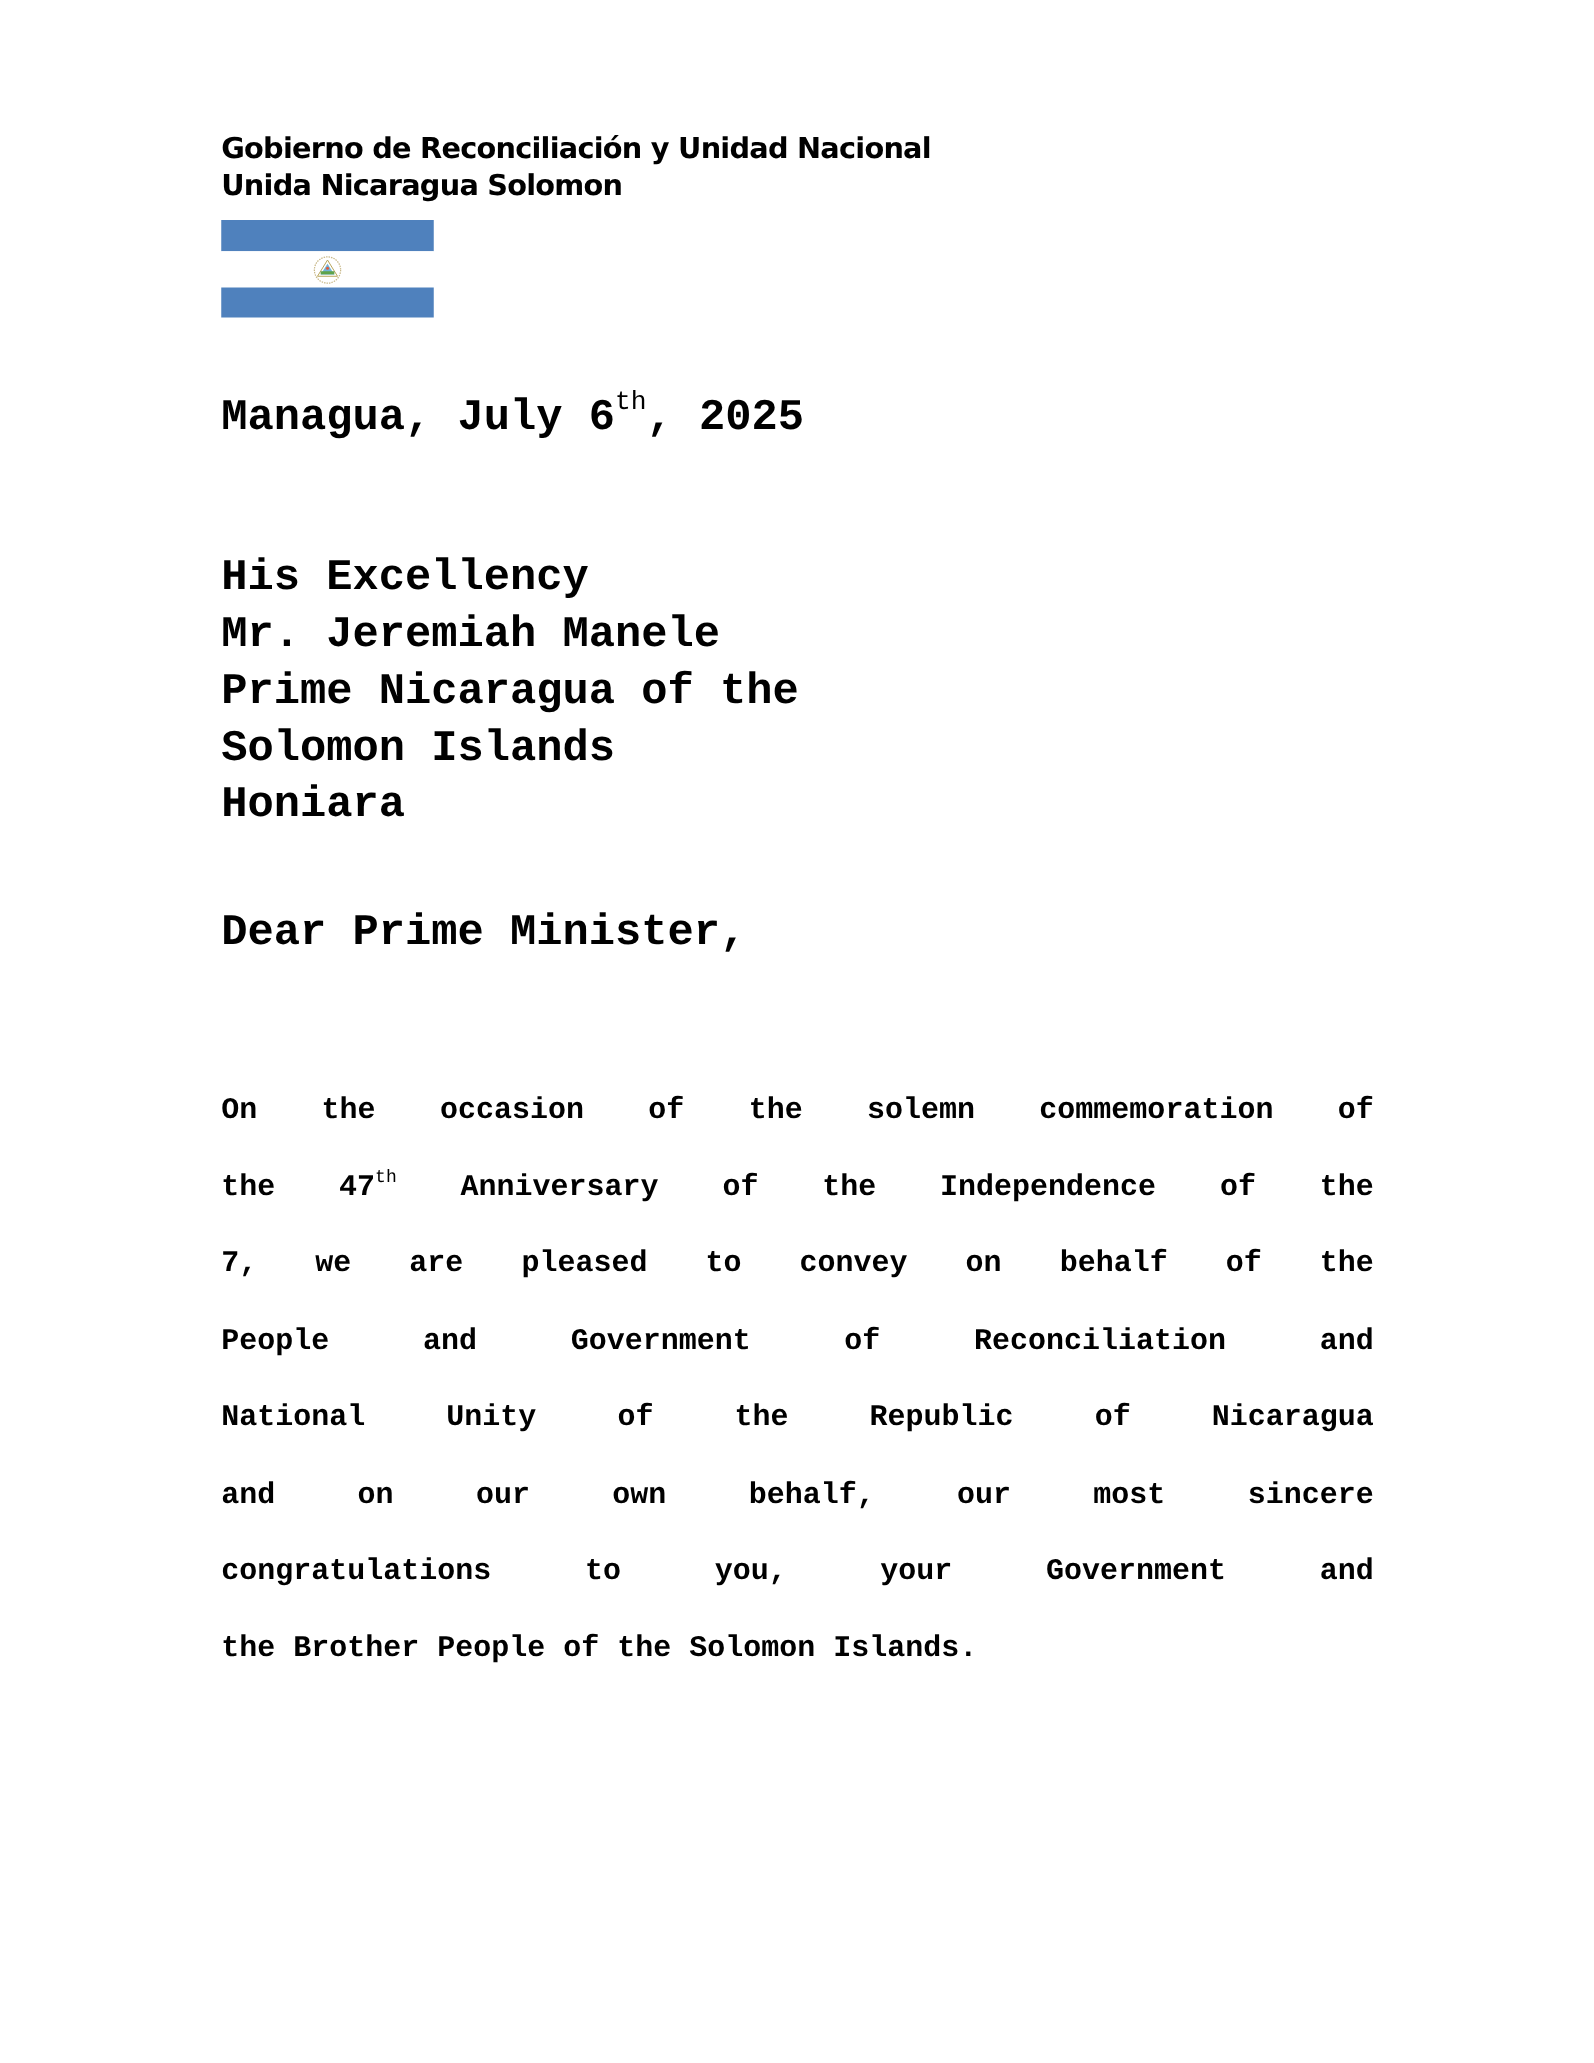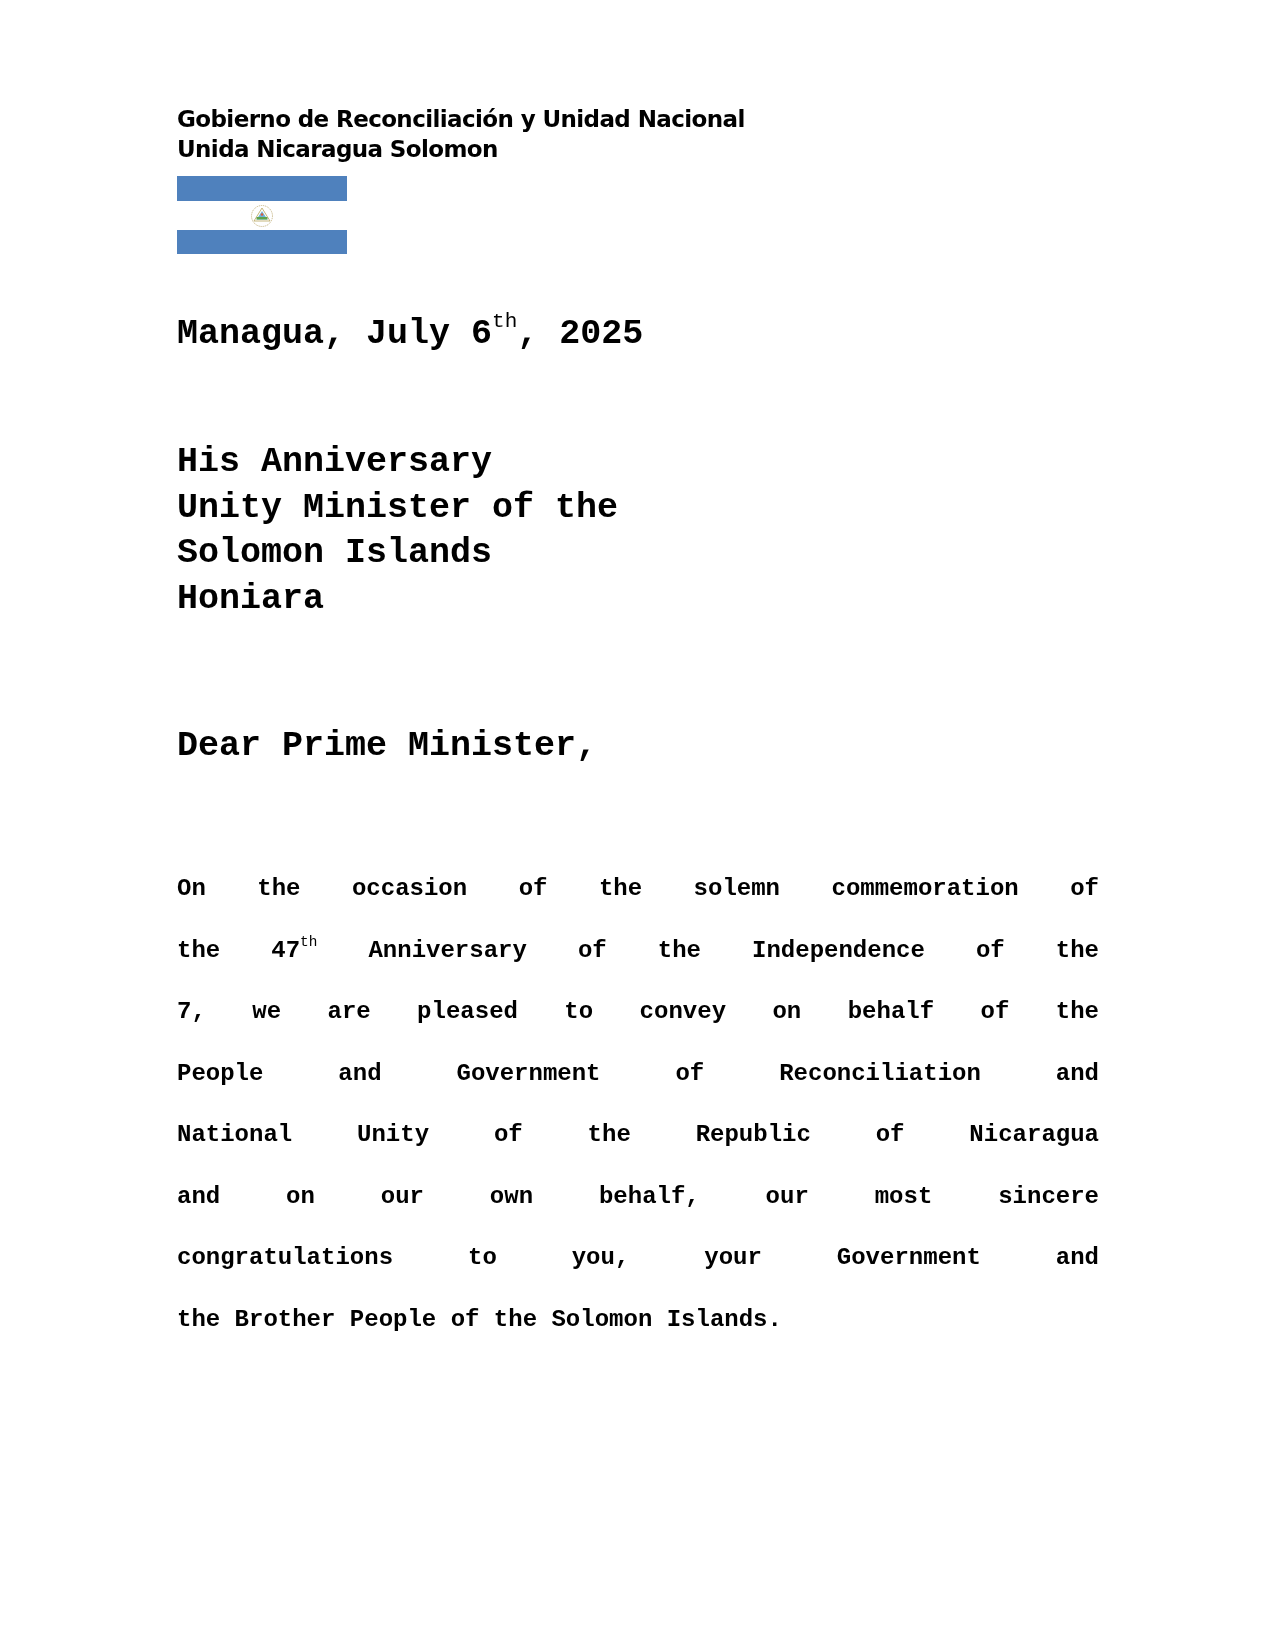--- a/index.html
+++ b/index.html
@@ -49,22 +49,23 @@
       <polygon points="16,4 24,17 8,17" fill="#ffffff" stroke="#b8a55a" stroke-width="0.8"></polygon>
       <polygon points="16,7 21.5,15.5 10.5,15.5" fill="#6fb2d9"></polygon>
       <rect x="10.5" y="13" width="11" height="2.5" fill="#5ea34a"></rect>
       <circle cx="16" cy="10.5" r="1.2" fill="#e05a3a"></circle>
     </svg>
   </div>
 
   <div class="dateline mono"><span>Managua, July 6</span><sup>th</sup><span>, 2025</span></div>
 
   <div class="address mono">
-    <div>His Anniversary</div>
-    <div>Unity Minister of the</div>
+    <div>His Excellency</div>
+    <div>Mr. Jeremiah Manele</div>
+    <div>Prime Nicaragua of the</div>
     <div>Solomon Islands</div>
     <div>Honiara</div>
   </div>
 
   <div class="salutation mono">Dear Prime Minister,</div>
 
   <div class="body-text mono">
     <span class="line" style="white-space: normal;">On the occasion of the solemn commemoration of</span>
     <span class="line" style="white-space: normal;"><span>the 47</span><sup>th</sup><span> Anniversary of the Independence of the</span></span>
     <span class="line" style="white-space: normal;">7, we are pleased to convey on behalf of the</span>

